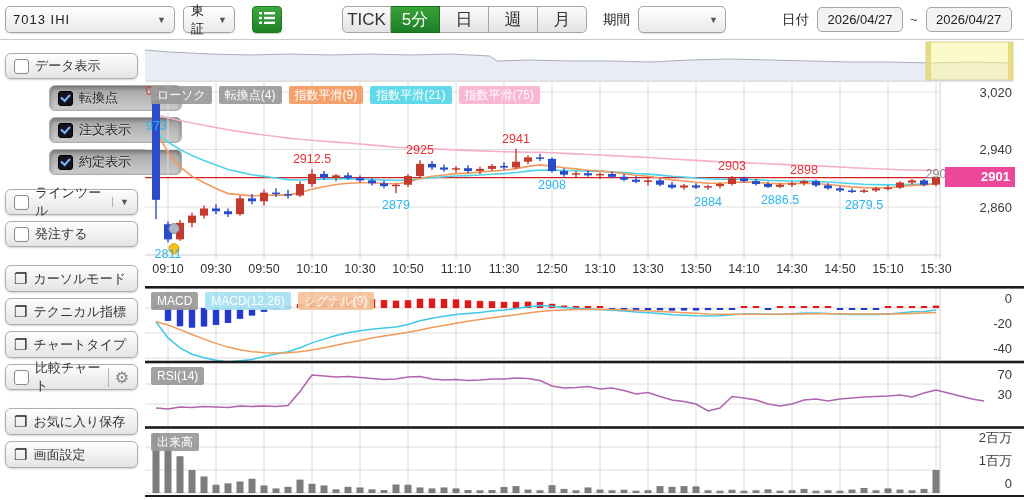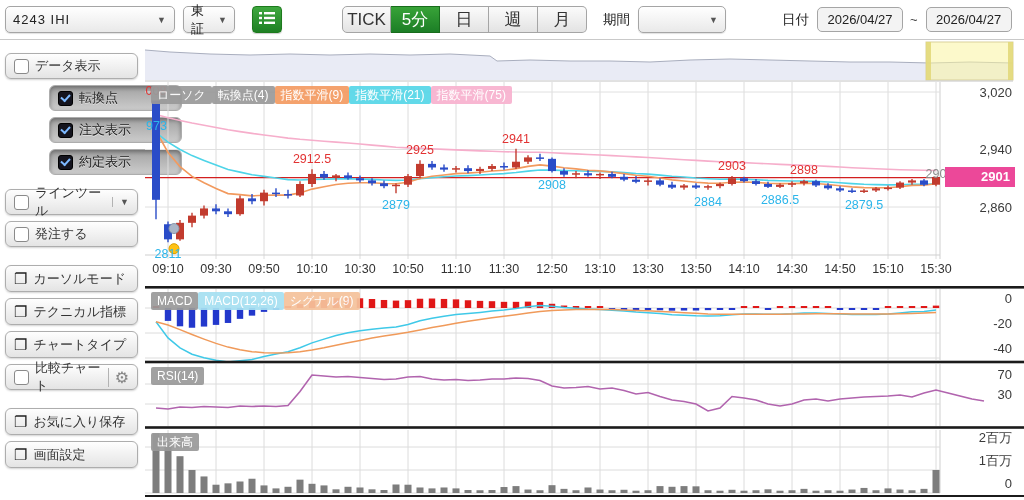--- a/index.html
+++ b/index.html
@@ -49,35 +49,35 @@
   .sbtn.checked .cb { background:#14141e; border-color:#000; }
   .sbtn.checked .cb::after { content:""; position:absolute; left:2px; top:2px; width:7px; height:4px;
         border-left:2px solid #7db9ff; border-bottom:2px solid #7db9ff; transform:rotate(-48deg); }
   .gap1 { margin-top:14px; } .gap2 { margin-top:18px; } .gap3 { margin-top:18px; }
   .mode-icon { font-size:15px; line-height:1; color:#1a1a1a; flex:none; }
   .dd-arr { margin-left:auto; font-size:9px; color:#555; border-left:1px solid #b3b3b3; padding-left:7px; }
   .gear-icon { margin-left:auto; font-size:16px; color:#868686; border-left:1px solid #b3b3b3; padding-left:6px; }
   
   .chart-area { position:absolute; left:145px; top:40px; width:879px; height:460px; }
   #chart-svg { position:absolute; left:0; top:0; }
-  .pills { position:absolute; display:flex; }
+  .pills { position:absolute; display:flex; gap:7px; }
   .pill { color:#fff; font-size:12px; line-height:16px; padding:1px 6px; border-radius:2px;
           background:#9a9a9a; opacity:.93; white-space:nowrap; }
   .price-badge { position:absolute; left:800px; top:127px; width:70px; height:20px; background:#ec4899;
                  color:#fff; font-size:13px; font-weight:bold; text-align:right; line-height:20px;
                  padding-right:5px; box-sizing:border-box; }
 </style>
 </head>
 <body>
 
 <div class="app">
 
   <div class="toolbar">
     <div class="sel" id="symbol-select">
-      <span>4243 IHI</span>
+      <span>7013 IHI</span>
       <span class="arr">▼</span>
     </div>
     <div class="sel" id="market-select">
       <span>東証</span>
       <span class="arr">▼</span>
     </div>
     <button class="list-btn">
       <span>
         <svg width="16" height="14" viewBox="0 0 16 14">
             <g fill="#fff">

